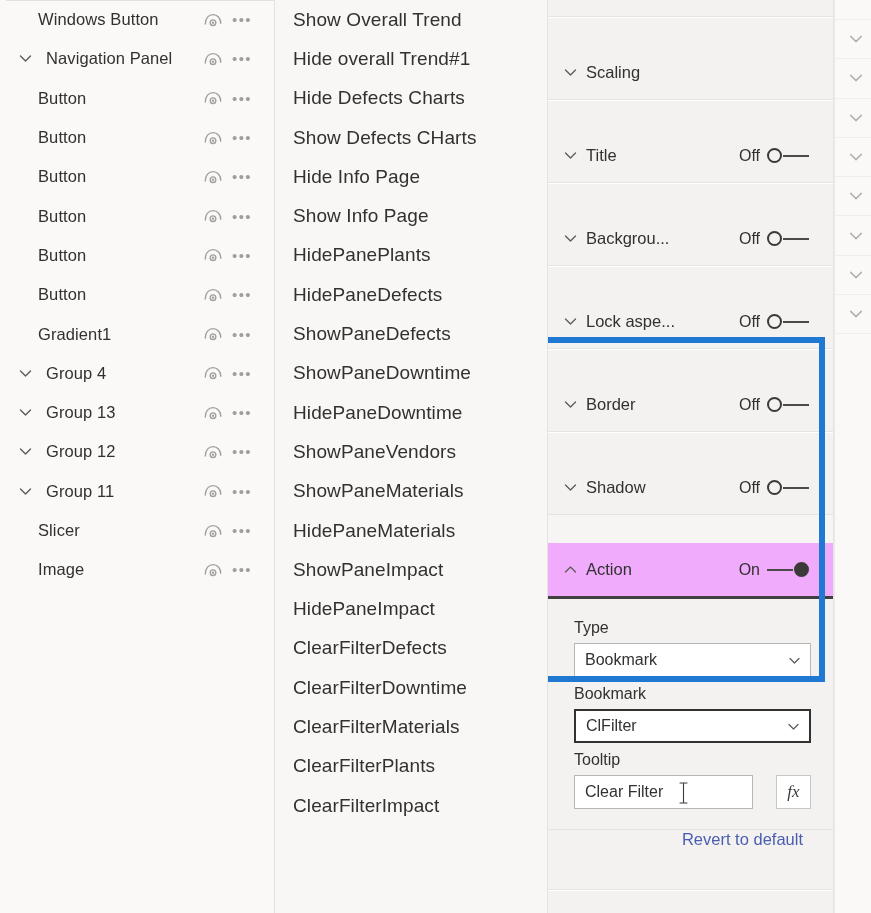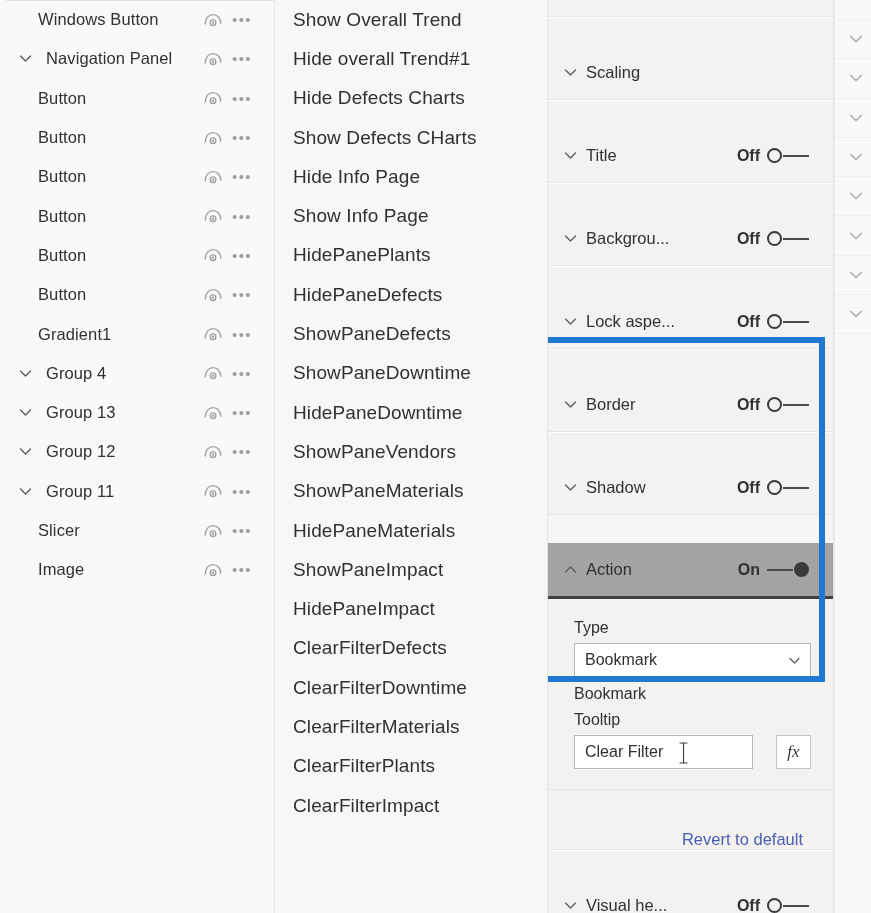--- a/index.html
+++ b/index.html
@@ -139,21 +139,20 @@
     white-space: nowrap;
     flex: 0 0 auto;
     min-width: 118px;
   }
   .toggle-wrap {
     display: flex;
     align-items: flex-end;
     gap: 7px;
     margin-left: auto;
     padding-right: 8px;
-    font-weight: bold;
   }
   .toggle-state {
     font-size: 16px;
     color: #323130;
   }
   .switch {
     width: 42px;
     height: 18px;
     position: relative;
     display: block;
@@ -198,21 +197,21 @@
     left: -11px;
     top: 337px;
     width: 288px;
     height: 345px;
     border: 6px solid #1f78d1;
     box-sizing: border-box;
     pointer-events: none;
     z-index: 5;
   }
   .action-card {
-    background: #a3a3a3;
+    background: #f0abfc;
     border-bottom: 1px solid #e6e4e2;
   }
   .action-body {
     background: #f3f2f1;
     padding: 12px 22px 20px 26px;
     border-top: 3px solid #404040;
   }
   .field-label {
     font-size: 16px;
     color: #323130;
@@ -277,21 +276,21 @@
     font-style: italic;
     font-size: 17px;
     color: #3b3a39;
     box-sizing: border-box;
   }
   .revert-card {
     background: #f3f2f1;
     border-bottom: 1px solid #e6e4e2;
     height: 60px;
     display: flex;
-    align-items: flex-end;
+    align-items: flex-start;
     justify-content: flex-end;
     padding-right: 30px;
     box-sizing: border-box;
   }
   .revert-link {
     font-size: 16.5px;
     color: #4a5eb0;
   }
   .right-filler {
     background: #f6f5f4;
@@ -794,20 +793,28 @@
         <div class="dropdown">
           <span class="dd-value">Bookmark</span>
           <span class="dd-chevron">
             <svg width="15" height="15" viewBox="0 0 15 15" fill="none">
               <path d="M3 5.5 L7.5 10 L12 5.5" stroke="#605e5c" stroke-width="1.3" stroke-linecap="round" stroke-linejoin="round"></path>
             </svg>
           </span>
         </div>
 
         <div class="field-label">Bookmark</div>
+        <div class="dropdown focused">
+          <span class="dd-value">ClFilter</span>
+          <span class="dd-chevron">
+            <svg width="15" height="15" viewBox="0 0 15 15" fill="none">
+              <path d="M3 5.5 L7.5 10 L12 5.5" stroke="#605e5c" stroke-width="1.3" stroke-linecap="round" stroke-linejoin="round"></path>
+            </svg>
+          </span>
+        </div>
 
         <div class="field-label">Tooltip</div>
         <div class="tooltip-row">
           <div class="text-input">
             <span>Clear Filter</span>
             <span class="caret-cursor">
               <svg width="9" height="22" viewBox="0 0 9 22" fill="none">
                 <path d="M1 1 H8 M4.5 1 V21 M1 21 H8" stroke="#3b3a39" stroke-width="1.1" stroke-linecap="round"></path>
               </svg>
             </span>

